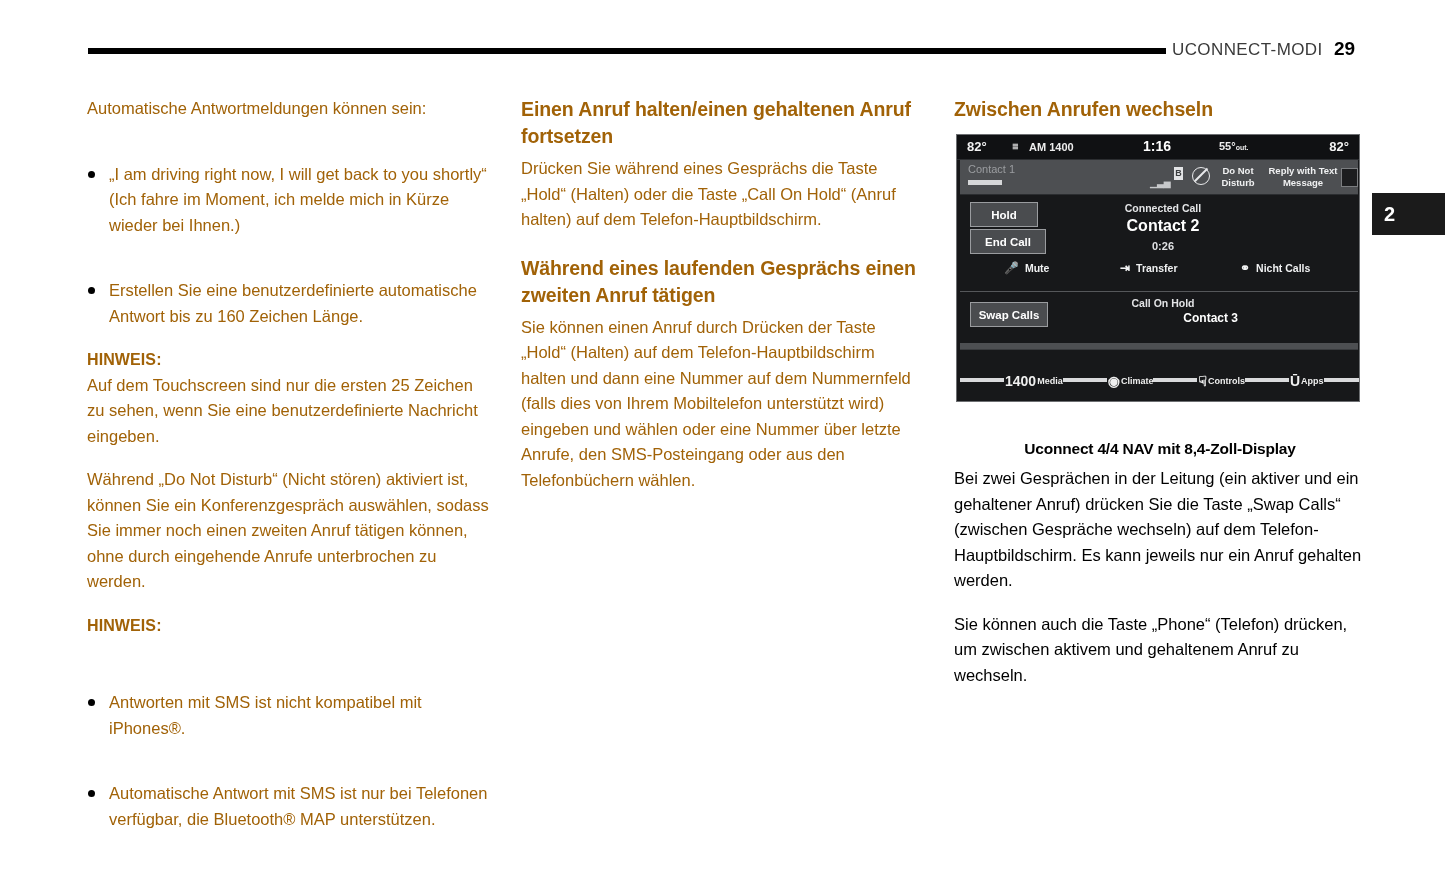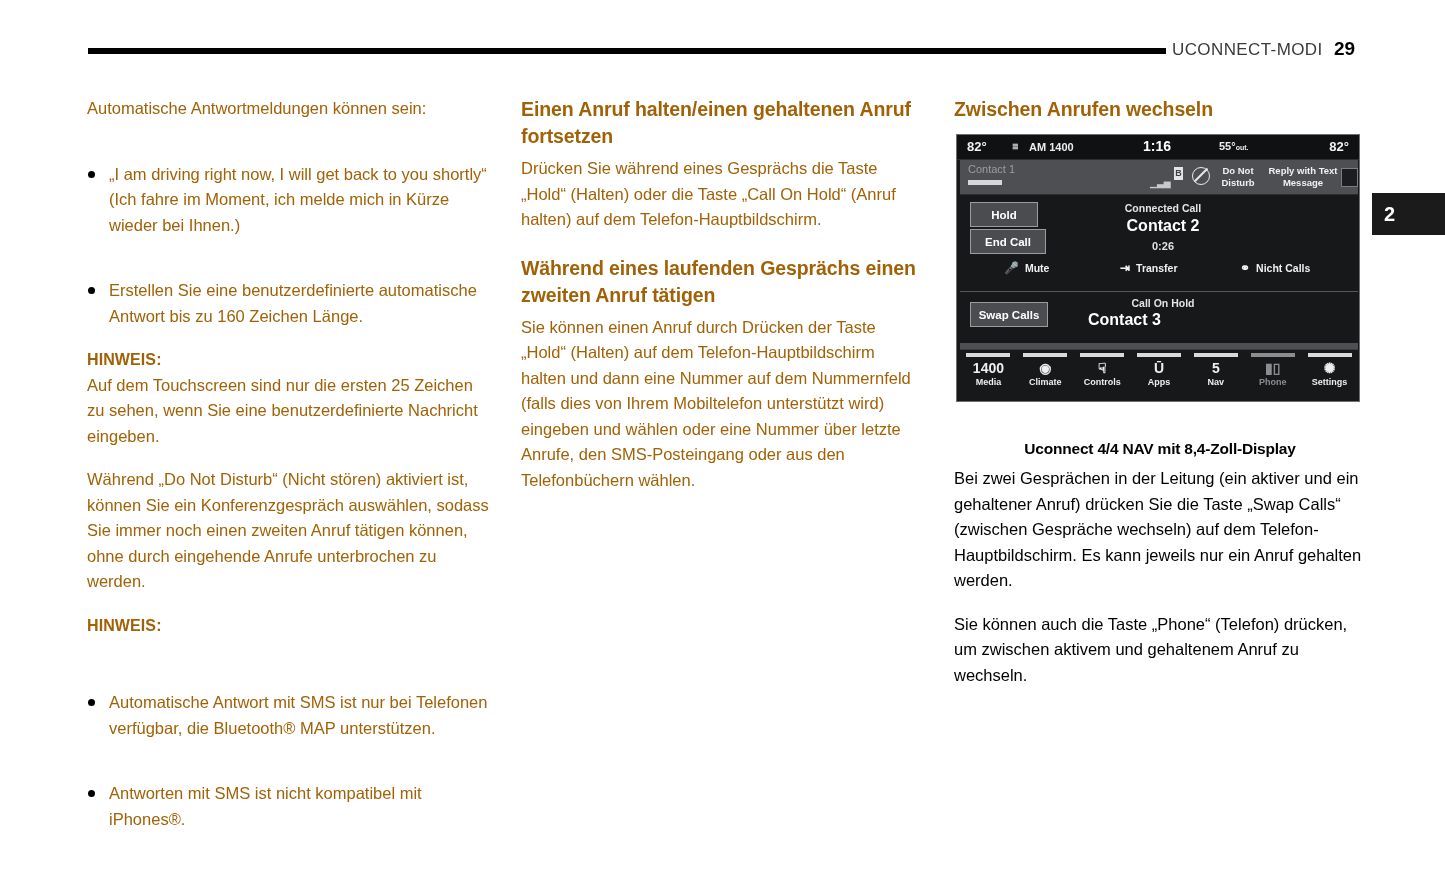--- a/index.html
+++ b/index.html
@@ -294,21 +294,21 @@
     left: 3px; top: 157px;
     width: 398px; height: 51px;
   }
   #uc-btn-swap { left: 10px; top: 10px; width: 76px; height: 23px; }
   #uc-hold-label {
     position: absolute; left: 128px; top: 5px; width: 150px;
     text-align: center; font-size: 10.5px; font-weight: 700; color: #e3e4e6;
   }
   #uc-hold-name {
     position: absolute; left: 128px; top: 19px; width: 150px;
-    text-align: left; font-size: 16px; font-weight: 700; color: #ffffff;
+    text-align: right; font-size: 12px; font-weight: 700; color: #ffffff;
   }
 
   
   #uc-phonerow {
     position: absolute;
     left: 3px; top: 208px;
     width: 398px; height: 40px;
     background: #4d4f52;
     display: flex;
   }
@@ -329,24 +329,24 @@
     position: absolute;
     left: 3px; bottom: 3px;
     width: 398px; height: 48px;
     background: #17181a;
     display: flex;
     border-top: 1px solid #3a3c3f;
   }
   #uc-navrow .uc-nav {
     flex: 1;
     display: flex;
-    flex-direction: column;
+    flex-direction: row;
     align-items: center;
     justify-content: flex-start;
-    padding-top: 3px;
+    padding-top: 13px;
     gap: 1px;
     color: #efefef;
   }
   #uc-navrow .uc-nav .cap {
     width: 44px; height: 4px;
     background: #d9dadc;
     margin-bottom: 2px;
   }
   #uc-navrow .uc-nav .glyph { font-size: 14px; line-height: 16px; font-weight: 700; }
   #uc-navrow .uc-nav .lbl { font-size: 9px; font-weight: 600; text-align: center; }
@@ -404,25 +404,25 @@
 
   <p class="note-label">HINWEIS:</p>
   <p class="para">Auf dem Touchscreen sind nur die ersten 25 Zeichen zu sehen, wenn Sie eine benutzerdefinierte Nachricht eingeben.</p>
   <p class="para">Während „Do Not Disturb“ (Nicht stören) aktiviert ist, können Sie ein Konferenzgespräch auswählen, sodass Sie immer noch einen zweiten Anruf tätigen können, ohne durch eingehende Anrufe unterbrochen zu werden.</p>
 
   <p class="note-label">HINWEIS:</p>
   <div class="spacer-12"></div>
   <ul class="bullets">
     <li>
       <span class="dot"></span>
-      <span>Automatische Antwort mit SMS ist nur bei Telefonen verfügbar, die Bluetooth® MAP unterstützen.</span>
+      <span>Antworten mit SMS ist nicht kompatibel mit iPhones®.</span>
     </li>
     <li>
       <span class="dot"></span>
-      <span>Antworten mit SMS ist nicht kompatibel mit iPhones®.</span>
+      <span>Automatische Antwort mit SMS ist nur bei Telefonen verfügbar, die Bluetooth® MAP unterstützen.</span>
     </li>
   </ul>
 </div>
 
 <div id="col-2" class="column">
   <h2 class="heading">Einen Anruf halten/einen gehaltenen Anruf fortsetzen</h2>
   <p class="para">Drücken Sie während eines Gesprächs die Taste „Hold“ (Halten) oder die Taste „Call On Hold“ (Anruf halten) auf dem Telefon-Hauptbildschirm.</p>
 
   <h2 class="heading gap">Während eines laufenden Gesprächs einen zweiten Anruf tätigen</h2>
   <p class="para">Sie können einen Anruf durch Drücken der Taste „Hold“ (Halten) auf dem Telefon-Hauptbildschirm halten und dann eine Nummer auf dem Nummernfeld (falls dies von Ihrem Mobiltelefon unterstützt wird) eingeben und wählen oder eine Nummer über letzte Anrufe, den SMS-Posteingang oder aus den Telefonbüchern wählen.</p>

